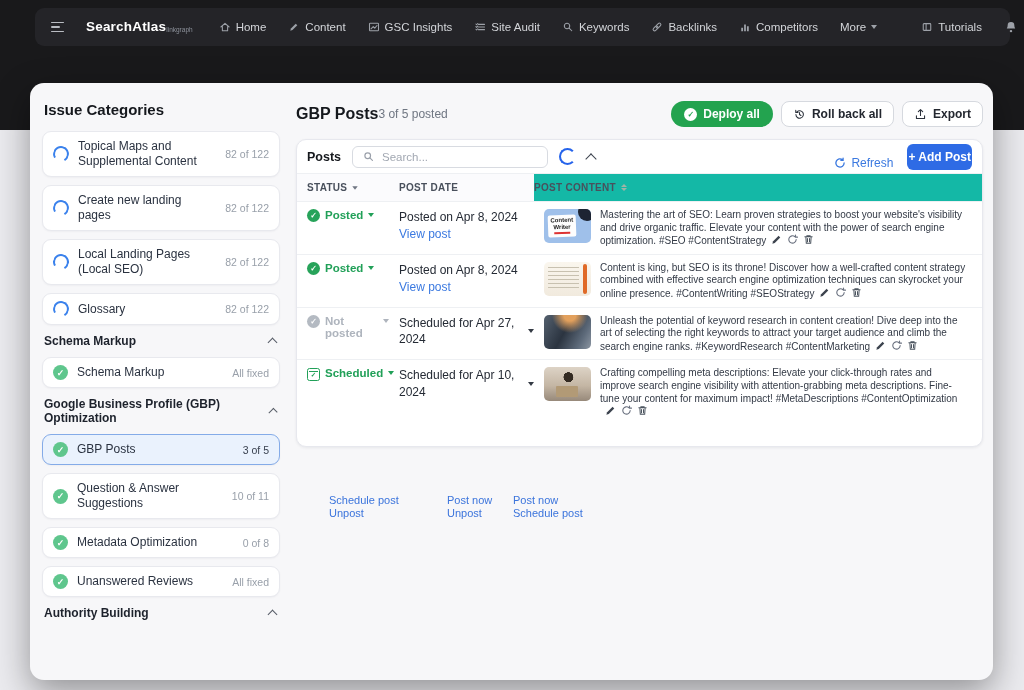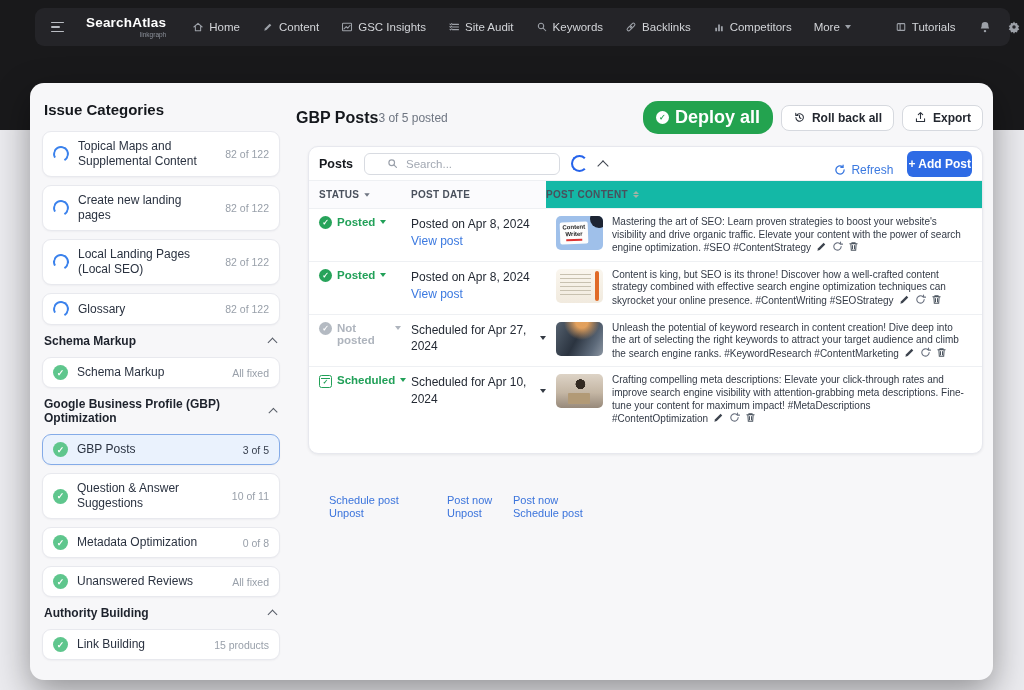--- a/index.html
+++ b/index.html
@@ -13,21 +13,21 @@
   .topnav{
     position:absolute;left:35px;top:8px;width:975px;height:38px;box-sizing:border-box;
     background:#242428;border-radius:9px;display:flex;align-items:center;
     padding:0 16px;gap:22px;
   }
   .hamburger{display:flex;flex-direction:column;gap:3px;cursor:pointer}
   .hamburger i{display:block;height:1.6px;background:#b9bcc2;border-radius:1px}
   .hamburger i:nth-child(1){width:13px}
   .hamburger i:nth-child(2){width:9px}
   .hamburger i:nth-child(3){width:13px}
-  .logo{display:flex;flex-direction:column;align-items:flex-end;line-height:1;margin-right:4px}
+  .logo{display:flex;flex-direction:row;align-items:flex-end;line-height:1;margin-right:4px}
   .logo-title{font-size:13.5px;font-weight:bold;color:#fff;letter-spacing:.2px}
   .logo-sub{font-size:6.5px;color:#8d929b;margin-top:2px}
   .nav-item{display:flex;align-items:center;gap:5px;font-size:11.5px;color:#d3d5d9;cursor:pointer;white-space:nowrap}
   .nav-item svg{width:12px;height:12px;stroke:#9da1a8;fill:none;stroke-width:1.4;stroke-linecap:round;stroke-linejoin:round;flex-shrink:0}
   .nav-item svg .f{fill:#9da1a8;stroke:none}
   .nav-divider{width:1px;height:18px;background:#3c3c41}
   .nav-right{margin-left:auto;display:flex;align-items:center;gap:15px}
   .nav-right svg{width:14px;height:14px;fill:#9da1a8}
   .caret{width:0;height:0;border-left:3.5px solid transparent;border-right:3.5px solid transparent;
     border-top:4px solid currentColor;display:inline-block}
@@ -58,34 +58,34 @@
   .done::after{content:"\2713";position:absolute;inset:0;display:flex;align-items:center;justify-content:center;
     color:#fff;font-size:9px;font-weight:bold}
 
   
   .main{position:absolute;left:266px;top:10px;right:10px;bottom:0}
   .main-head{display:flex;align-items:center;margin:8px 0 12px 0}
   .m-title{font-size:16px;font-weight:bold;color:#15181d}
   .m-sub{font-size:12px;color:#6f7682;}
   .head-actions{margin-left:auto;display:flex;gap:8px;align-items:center}
   .btn{display:flex;align-items:center;gap:6px;cursor:pointer;box-sizing:border-box}
-  .btn-deploy{background:#23a34f;color:#fff;border-radius:15px;font-size:18px;font-weight:bold;padding:6px 13px}
+  .btn-deploy{background:#23a34f;color:#fff;border-radius:15px;font-size:12px;font-weight:bold;padding:6px 13px}
   .deploy-check{width:13px;height:13px;background:#fff;border-radius:50%;position:relative}
   .deploy-check::after{content:"\2713";position:absolute;inset:0;display:flex;align-items:center;justify-content:center;
     color:#23a34f;font-size:8px;font-weight:bold}
   .btn-light{background:#fff;border:1px solid #d6d9df;border-radius:8px;font-size:12px;font-weight:600;
     color:#23272f;padding:5px 11px}
   .btn-light svg{width:13px;height:13px;fill:none;stroke:#2b313b;stroke-width:1.3;stroke-linecap:round;stroke-linejoin:round}
 
-  .tablecard{margin-left:12px;background:#fff;border:1px solid #e7e8ee;border-radius:10px;height:308px;
+  .tablecard{background:#fff;border:1px solid #e7e8ee;border-radius:10px;height:308px;
     box-shadow:0 1px 3px rgba(16,24,40,.07);overflow:hidden;box-sizing:border-box}
   .toolbar{display:flex;align-items:center;height:33px;padding:0 10px;gap:11px}
   .tb-label{font-size:12.5px;font-weight:bold;color:#15181d}
   .search{width:196px;height:22px;border:1px solid #d8dbe1;border-radius:6px;display:flex;align-items:center;
-    padding:0 22px;gap:6px;box-sizing:border-box;background:#fff}
+    padding:0 10px;gap:6px;box-sizing:border-box;background:#fff}
   .search svg{width:11px;height:11px;stroke:#9aa0aa;fill:none;stroke-width:1.5;stroke-linecap:round;flex-shrink:0}
   .search input{border:none;outline:none;font-size:11.5px;color:#434a55;width:100%;font-family:inherit;background:transparent}
   .search input::placeholder{color:#a2a8b2}
   .spinner{width:13px;height:13px;border:2.4px solid #2563eb;border-right-color:transparent;border-radius:50%}
   .chev-up.dark{border-color:#3c434e;width:7px;height:7px;margin-top:4px}
   .tb-right{margin-left:auto;display:flex;align-items:flex-end;gap:14px}
   .refresh{color:#3b79e0;font-size:12px;display:flex;gap:5px;align-items:center;cursor:pointer}
   .refresh svg{width:12px;height:12px;fill:none;stroke:#3b79e0;stroke-width:1.5;stroke-linecap:round}
   .btn-add{background:#2e6be5;color:#fff;border-radius:6px;font-size:12px;font-weight:600;padding:6px 1px;cursor:pointer}
 
@@ -292,25 +292,20 @@
     <div class="s-item">
       <span class="done"></span>
       <span class="s-label">Unanswered Reviews</span>
       <span class="s-count">All fixed</span>
     </div>
 
     <div class="sb-head">
       <span class="sb-head-label">Authority Building</span>
       <span class="chev-up"></span>
     </div>
-    <div class="s-item">
-      <span class="done"></span>
-      <span class="s-label">Link Building</span>
-      <span class="s-count">15 products</span>
-    </div>
 
   </div>
 
   <div class="main">
     <div class="main-head">
       <span class="m-title">GBP Posts</span>
       <span class="m-sub">3 of 5 posted</span>
       <div class="head-actions">
         <div class="btn btn-deploy">
           <span class="deploy-check"></span>

